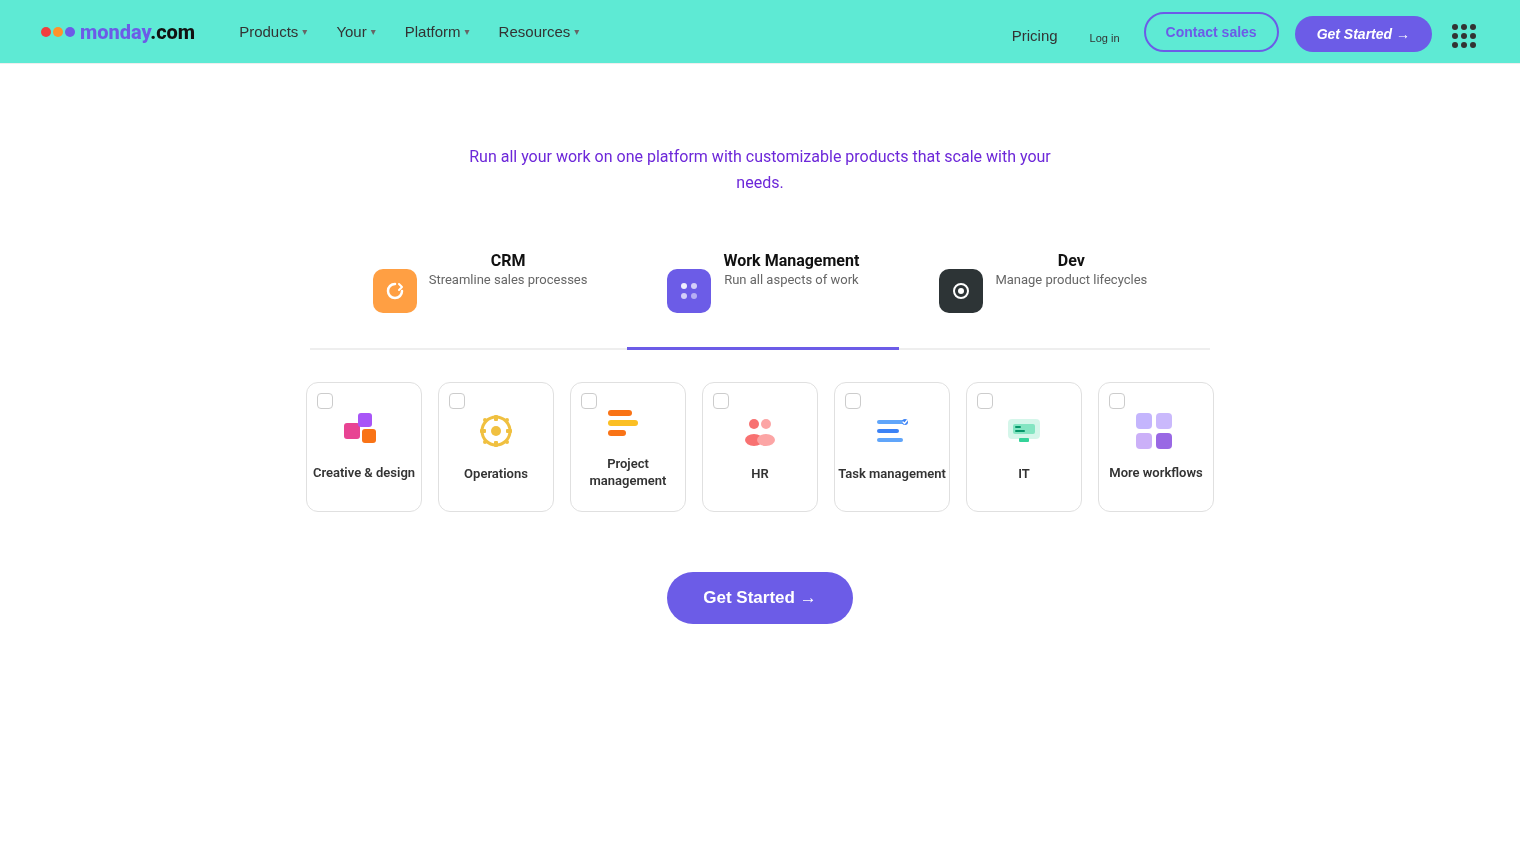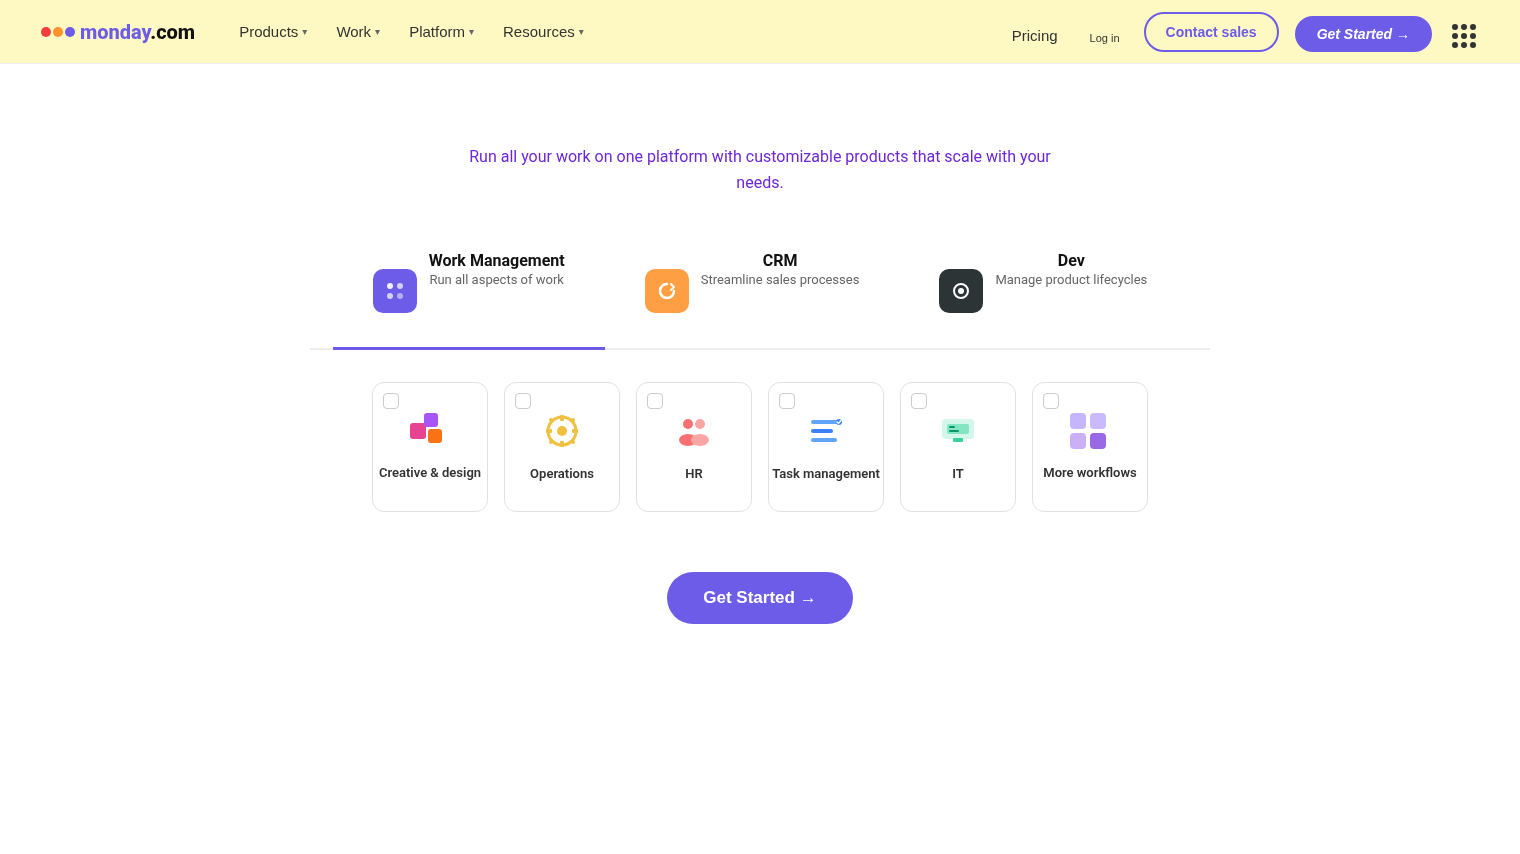--- a/index.html
+++ b/index.html
@@ -2,21 +2,21 @@
 <html><head>
   <meta charset="utf-8">
   <style>
     * { margin: 0; padding: 0; box-sizing: border-box; }
     body { font-family: -apple-system, BlinkMacSystemFont, 'Segoe UI', Roboto, sans-serif; background: #fff; color: #333; width: 1520px; min-height: 854px; overflow-x: hidden; }
 
     
     nav {
       display: flex; align-items: center; justify-content: space-between;
       padding: 18px 40px; height: 64px; border-bottom: 1px solid #eee;
-      position: sticky; top: 0; background: #fef9c3; z-index: 100;
+      position: sticky; top: 0; background: #5eead4; z-index: 100;
     }
     .nav-left { display: flex; align-items: center; gap: 32px; }
     .logo { display: flex; align-items: center; gap: 4px; text-decoration: none; }
     .logo-icon { width: 36px; height: 24px; }
     .logo-text { font-size: 20px; font-weight: 800; color: #111; }
     .logo-text span { color: #6c5ce7; }
     .nav-links { display: flex; gap: 5px; }
     .nav-link {
       display: flex; align-items: center; gap: 4px;
       padding: 8px 12px; border-radius: 8px; cursor: pointer;
@@ -104,21 +104,21 @@
         <circle cx="30" cy="12" r="5" fill="#6c5ce7"></circle>
       </svg>
       <span class="logo-text"><span>monday</span>.com</span>
     </a>
     <div class="nav-links">
       <button class="nav-link">
         <span>Products</span>
         <span class="chevron">▾</span>
       </button>
       <button class="nav-link">
-        <span>Work</span>
+        <span>Your</span>
         <span class="chevron">▾</span>
       </button>
       <button class="nav-link">
         <span>Platform</span>
         <span class="chevron">▾</span>
       </button>
       <button class="nav-link">
         <span>Resources</span>
         <span class="chevron">▾</span>
       </button>
@@ -140,44 +140,44 @@
         <span></span>
         <span></span>
     </div>
   </div>
 </nav>
 
 <section class="hero">
   <p>Run all your work on one platform with customizable products that scale with your needs.</p>
 
   <div class="product-tabs">
+    <div class="product-tab">
+      <div class="tab-icon orange">
+        <svg width="22" height="22" viewBox="0 0 22 22" fill="none">
+          <path d="M11 4 C7 4 4 7 4 11 C4 15 7 18 11 18 C15 18 18 15 18 11" stroke="white" stroke-width="2.5" stroke-linecap="round" fill="none"></path>
+          <path d="M15 4 L18 7 L15 10" stroke="white" stroke-width="2" stroke-linecap="round" stroke-linejoin="round" fill="none"></path>
+        </svg>
+      </div>
+      <div class="tab-text">
+        <h3>CRM</h3>
+        <p>Streamline sales processes</p>
+      </div>
+    </div>
     <div class="product-tab active">
       <div class="tab-icon purple">
         <svg width="22" height="22" viewBox="0 0 22 22" fill="none">
           <circle cx="6" cy="6" r="3" fill="white" opacity="0.9"></circle>
           <circle cx="16" cy="6" r="3" fill="white" opacity="0.7"></circle>
           <circle cx="6" cy="16" r="3" fill="white" opacity="0.7"></circle>
           <circle cx="16" cy="16" r="3" fill="white" opacity="0.5"></circle>
         </svg>
       </div>
       <div class="tab-text">
         <h3>Work Management</h3>
         <p>Run all aspects of work</p>
-      </div>
-    </div>
-    <div class="product-tab">
-      <div class="tab-icon orange">
-        <svg width="22" height="22" viewBox="0 0 22 22" fill="none">
-          <path d="M11 4 C7 4 4 7 4 11 C4 15 7 18 11 18 C15 18 18 15 18 11" stroke="white" stroke-width="2.5" stroke-linecap="round" fill="none"></path>
-          <path d="M15 4 L18 7 L15 10" stroke="white" stroke-width="2" stroke-linecap="round" stroke-linejoin="round" fill="none"></path>
-        </svg>
-      </div>
-      <div class="tab-text">
-        <h3>CRM</h3>
-        <p>Streamline sales processes</p>
       </div>
     </div>
     <div class="product-tab">
       <div class="tab-icon dark">
         <svg width="22" height="22" viewBox="0 0 22 22" fill="none">
           <circle cx="11" cy="11" r="7" stroke="white" stroke-width="2" fill="none"></circle>
           <circle cx="11" cy="11" r="3" fill="white"></circle>
         </svg>
       </div>
       <div class="tab-text">
@@ -214,20 +214,31 @@
           <circle cx="8" cy="8" r="2" fill="#f0c040"></circle>
           <circle cx="30" cy="8" r="2" fill="#f0c040"></circle>
           <circle cx="8" cy="30" r="2" fill="#f0c040"></circle>
           <circle cx="30" cy="30" r="2" fill="#f0c040"></circle>
         </svg>
       </div>
       <span class="card-label">Operations</span>
     </div>
 
 
+    <div class="workflow-card">
+      <div class="card-checkbox"></div>
+      <div>
+        <svg width="40" height="36" viewBox="0 0 40 36">
+          <rect x="0" y="6" width="24" height="6" rx="3" fill="#f97316"></rect>
+          <rect x="0" y="16" width="30" height="6" rx="3" fill="#fbbf24"></rect>
+          <rect x="0" y="26" width="18" height="6" rx="3" fill="#f97316"></rect>
+        </svg>
+      </div>
+      <span class="card-label">Project management</span>
+    </div>
 
     <div class="workflow-card">
       <div class="card-checkbox"></div>
       <div>
         <svg width="38" height="38" viewBox="0 0 38 38">
           <circle cx="13" cy="12" r="5" fill="#f87171"></circle>
           <circle cx="25" cy="12" r="5" fill="#fca5a5"></circle>
           <ellipse cx="13" cy="28" rx="9" ry="6" fill="#f87171"></ellipse>
           <ellipse cx="25" cy="28" rx="9" ry="6" fill="#fca5a5"></ellipse>
         </svg>

